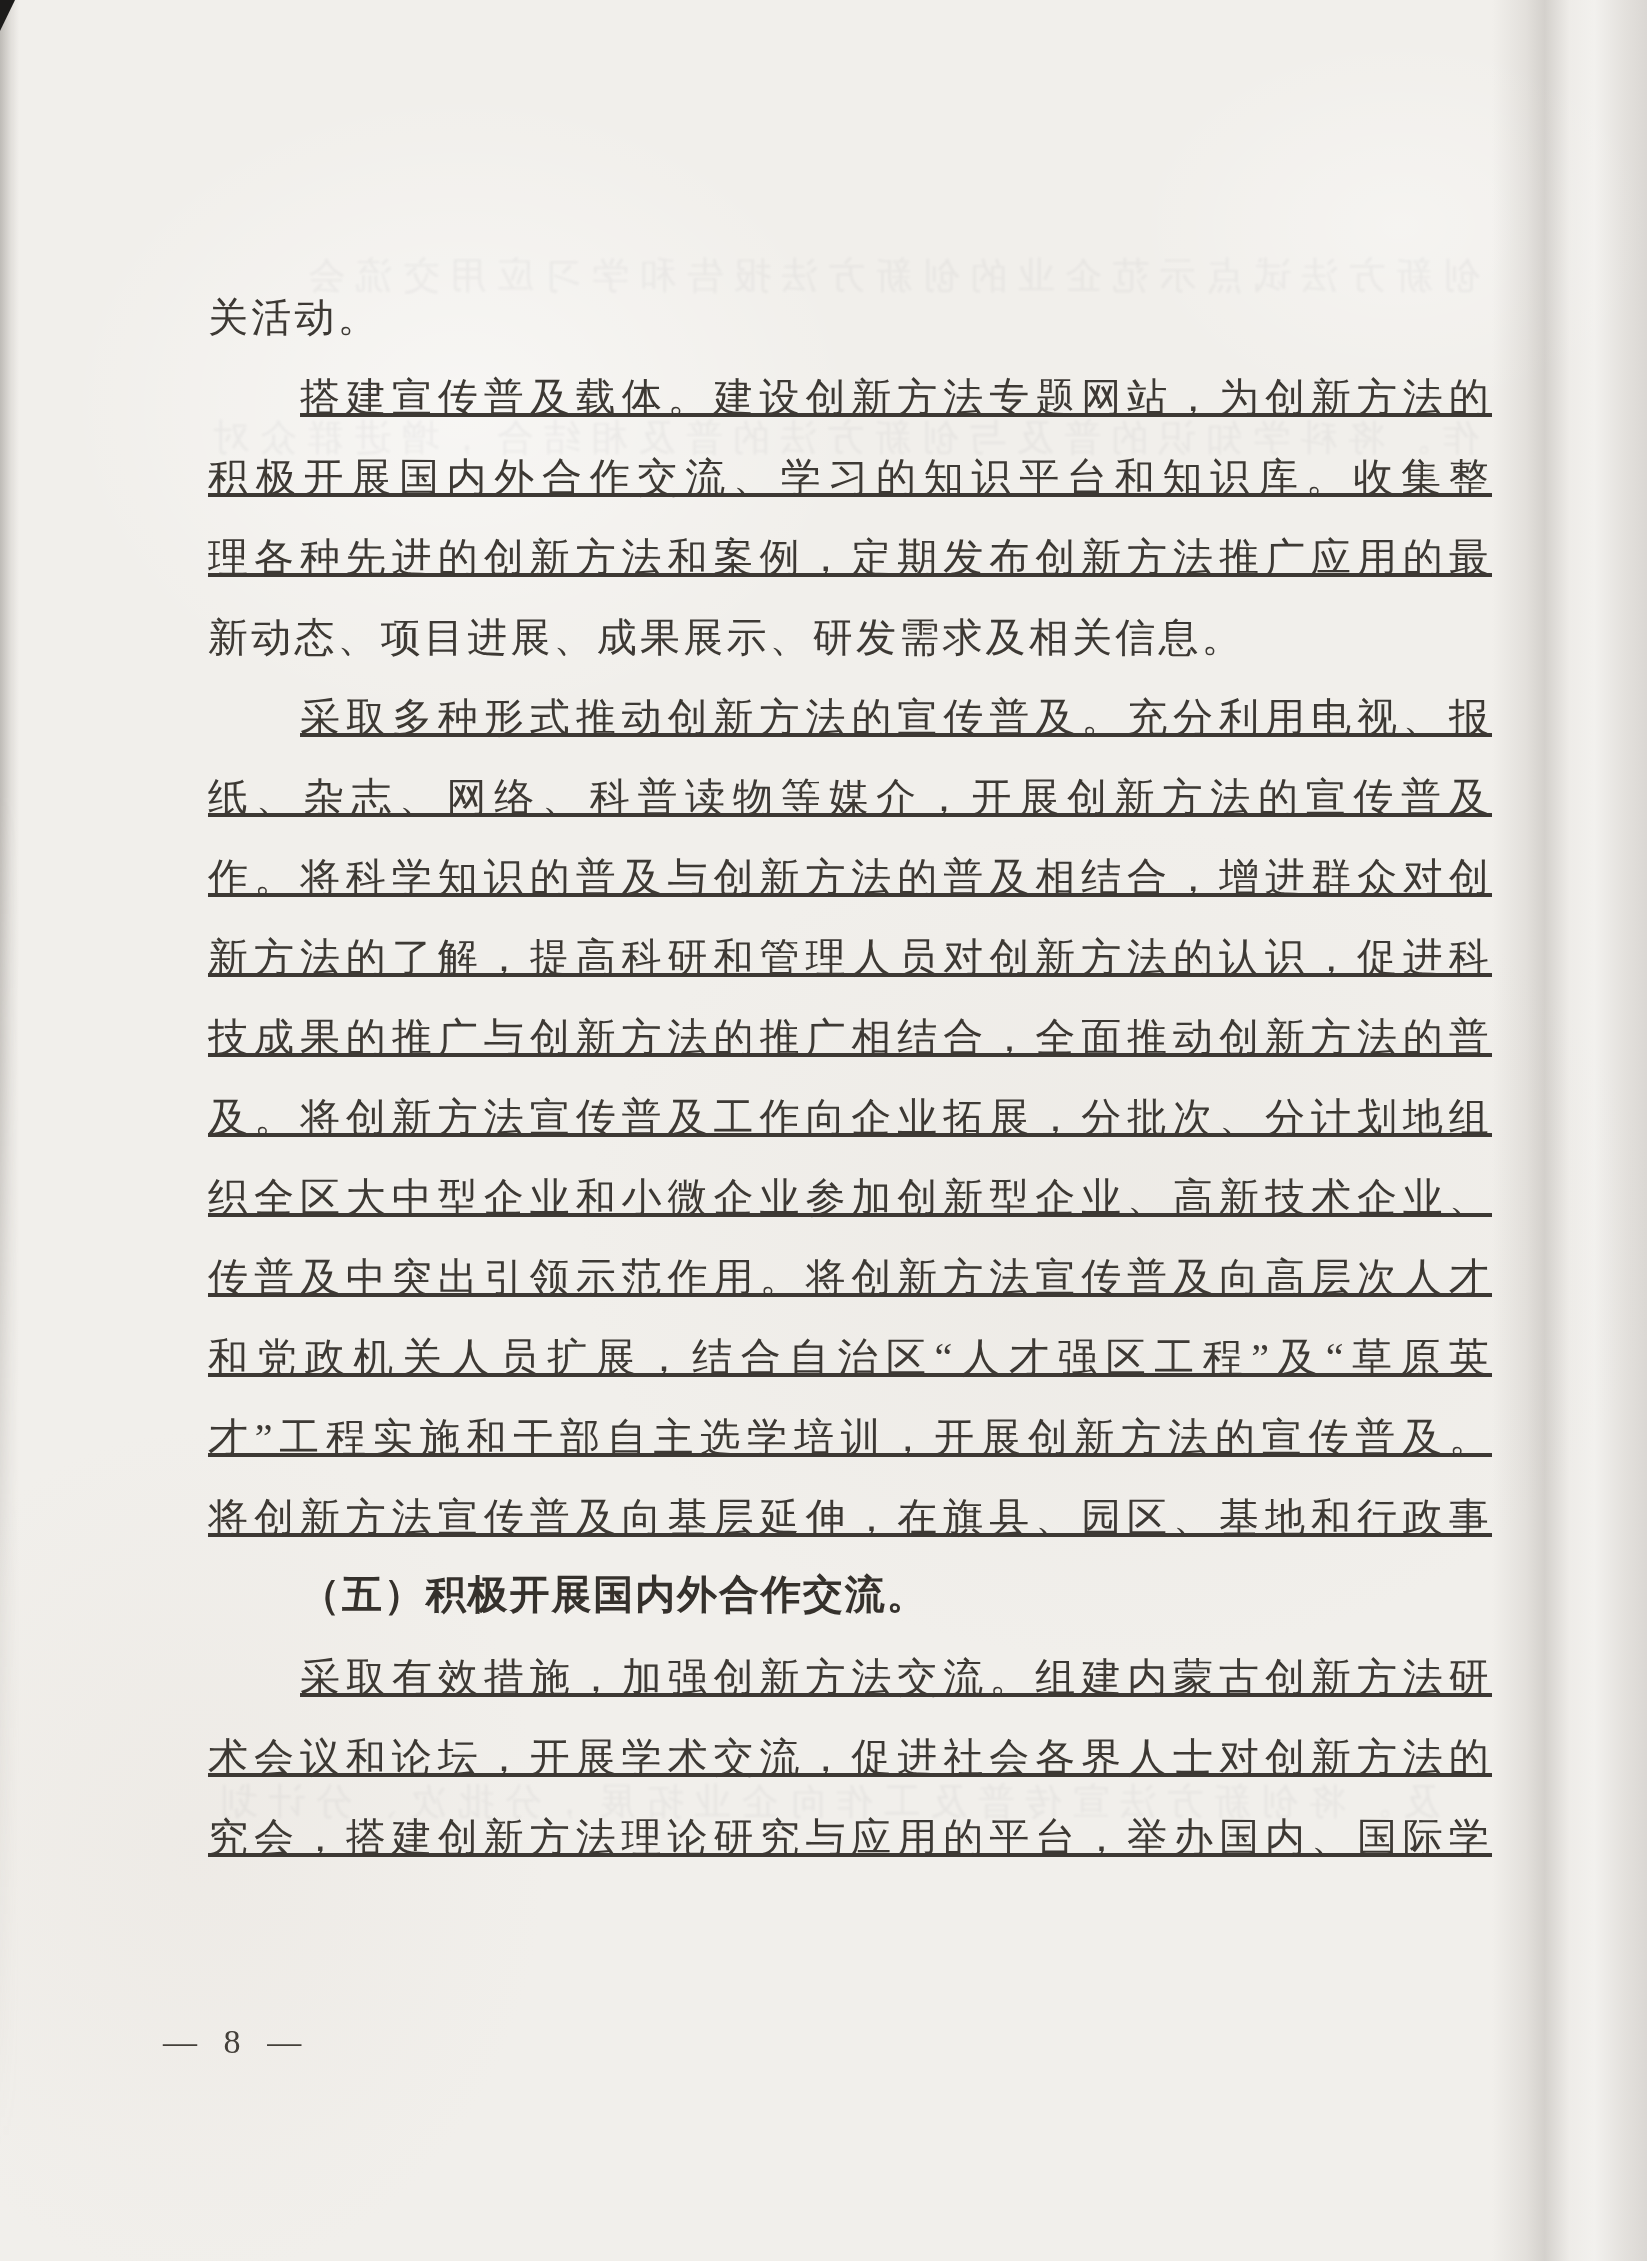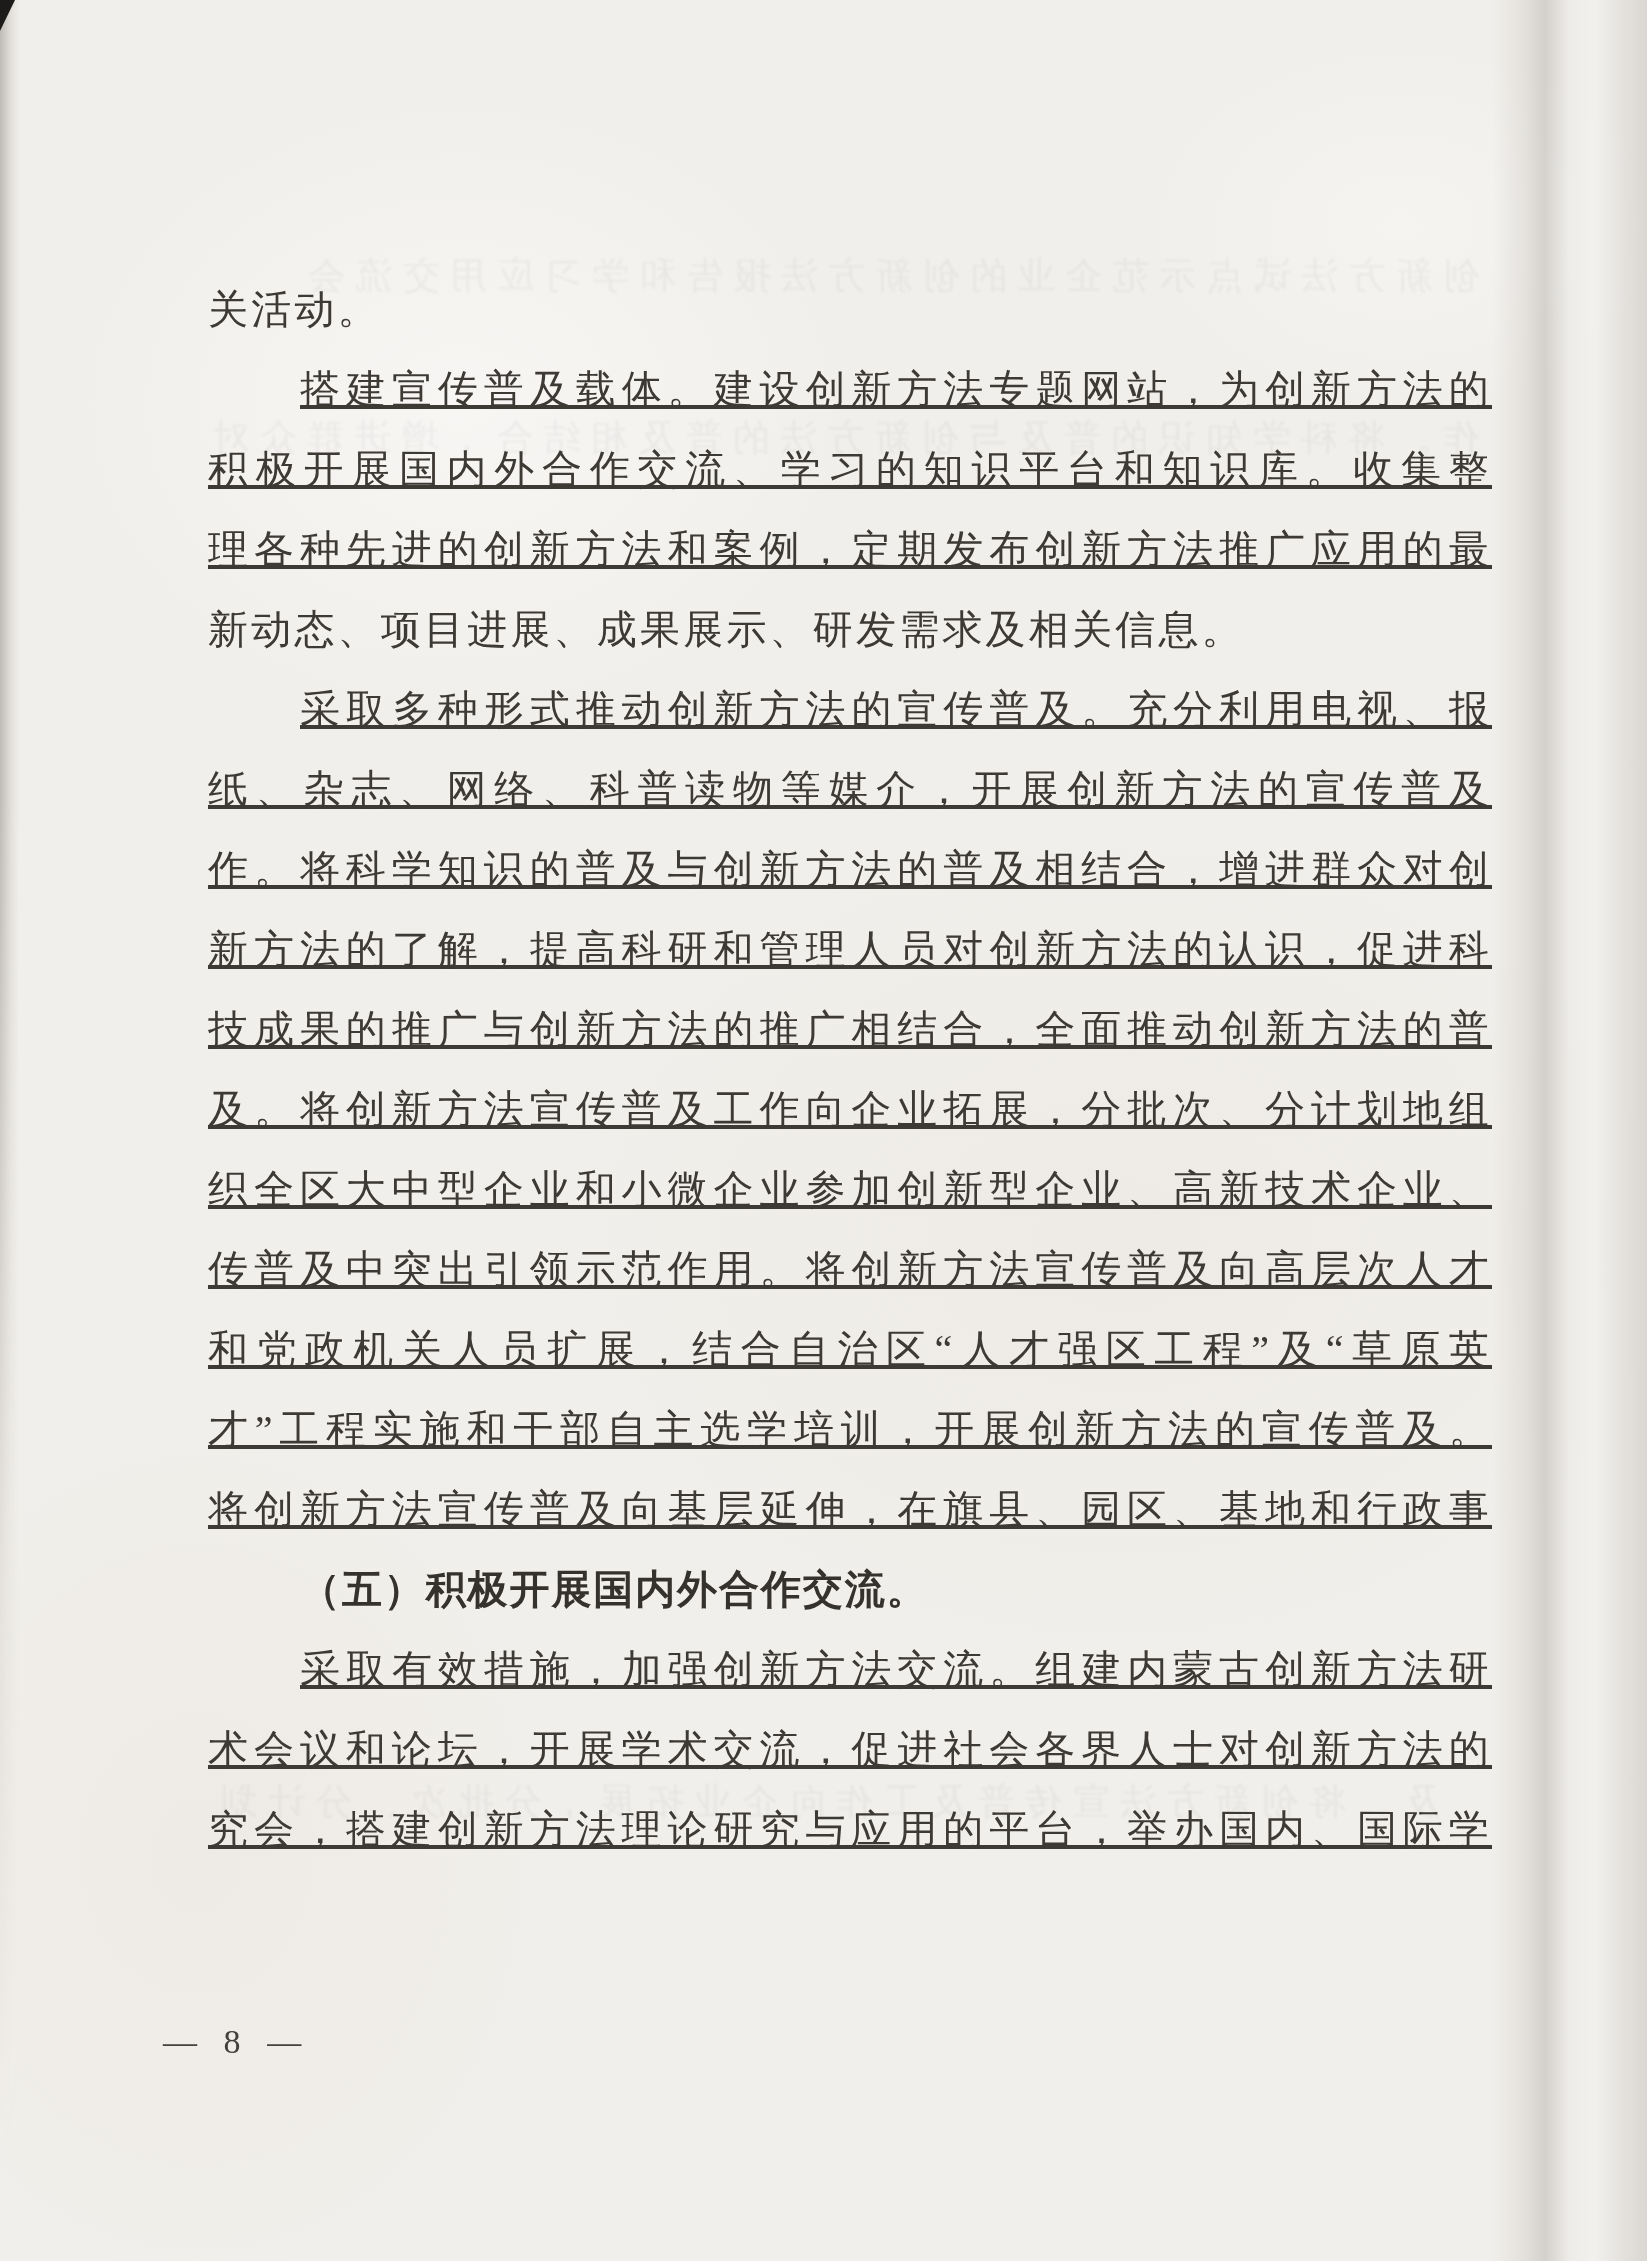--- a/index.html
+++ b/index.html
@@ -51,21 +51,21 @@
     transform: scaleX(-1);
     font-size: 37px;
     letter-spacing: 10.3px;
     white-space: nowrap;
     overflow: hidden;
     pointer-events: none;
   }
   .text-block {
     position: absolute;
     left: 208px;
-    top: 270px;
+    top: 278px;
     width: 1284px;
   }
   .line {
     width: 1284px;
     box-sizing: border-box;
     height: 80px;
     line-height: 80px;
     font-size: 40px;
     letter-spacing: 3.2px;
     color: #3d3934;
@@ -73,21 +73,21 @@
     text-align: left;
   }
   .line.fill {
     white-space: normal;
     text-align: justify;
     text-align-last: justify;
     text-decoration: underline;
     -moz-text-align-last: justify;
   }
   .line.indent { padding-left: 92px; }
-  .line.bold { font-weight: bold; letter-spacing: 1.9px; color: #35312c; }
+  .line.bold { font-weight: bold; letter-spacing: 1.9px; color: #35312c; font-family: Liberation Mono, monospace; }
   .page-number {
     position: absolute;
     left: 163px;
     top: 2019px;
     height: 45px;
     line-height: 45px;
     font-size: 34px;
     letter-spacing: 3.9px;
     word-spacing: 10.3px;
     color: #44403a;

